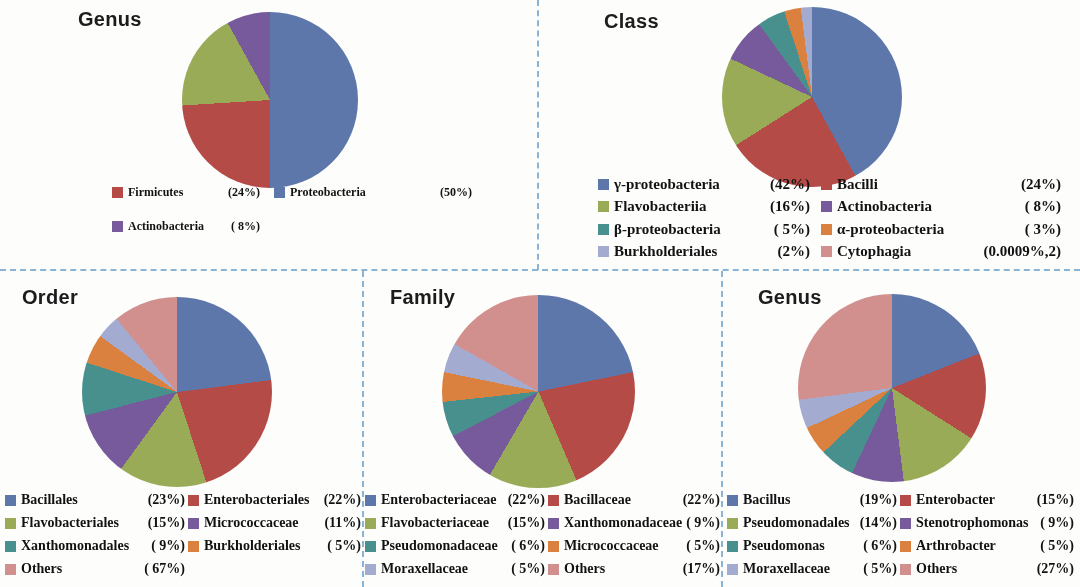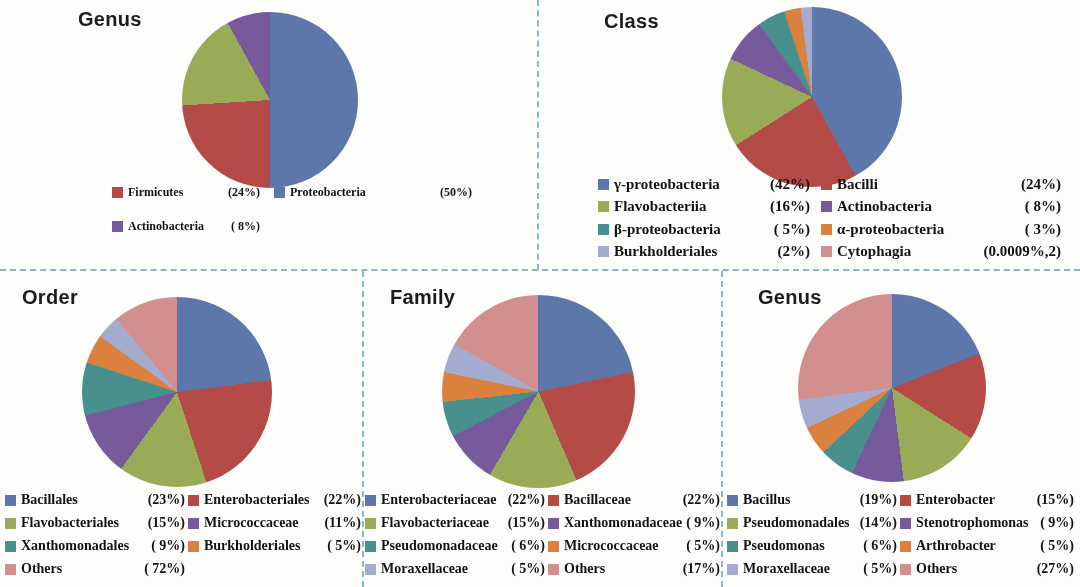--- a/index.html
+++ b/index.html
@@ -62,21 +62,21 @@
   <section>
     <h2 class="ptitle" style="left:22px;top:286px">Order</h2>
     <div class="pie" style="left: 82px; top: 297px; width: 190px; height: 190px; background: conic-gradient(rgb(93, 119, 171) 0%, rgb(93, 119, 171) 23%, rgb(181, 75, 71) 23%, rgb(181, 75, 71) 45%, rgb(153, 171, 86) 45%, rgb(153, 171, 86) 60%, rgb(118, 90, 155) 60%, rgb(118, 90, 155) 71%, rgb(71, 144, 142) 71%, rgb(71, 144, 142) 80%, rgb(218, 129, 64) 80%, rgb(218, 129, 64) 85%, rgb(163, 171, 209) 85%, rgb(163, 171, 209) 89%, rgb(209, 143, 141) 89%, rgb(209, 143, 141) 100%);"></div>
     <div class="legend legend-sm" style="left:5px;top:492px;grid-template-columns:180px 173px;column-gap:3px;row-gap:7px">
         <div class="lg-item"><span class="sw" style="background: rgb(93, 119, 171);"></span><span class="nm">Bacillales</span><span class="pc">(23%)</span></div>
         <div class="lg-item"><span class="sw" style="background: rgb(181, 75, 71);"></span><span class="nm">Enterobacteriales</span><span class="pc">(22%)</span></div>
         <div class="lg-item"><span class="sw" style="background: rgb(153, 171, 86);"></span><span class="nm">Flavobacteriales</span><span class="pc">(15%)</span></div>
         <div class="lg-item"><span class="sw" style="background: rgb(118, 90, 155);"></span><span class="nm">Micrococcaceae</span><span class="pc">(11%)</span></div>
         <div class="lg-item"><span class="sw" style="background: rgb(71, 144, 142);"></span><span class="nm">Xanthomonadales</span><span class="pc">( 9%)</span></div>
         <div class="lg-item"><span class="sw" style="background: rgb(218, 129, 64);"></span><span class="nm">Burkholderiales</span><span class="pc">( 5%)</span></div>
-        <div class="lg-item"><span class="sw" style="background: rgb(209, 143, 141);"></span><span class="nm">Others</span><span class="pc">( 72%)</span></div>
+        <div class="lg-item"><span class="sw" style="background: rgb(209, 143, 141);"></span><span class="nm">Others</span><span class="pc">( 67%)</span></div>
       </div>
   </section>
 
   <section>
     <h2 class="ptitle" style="left:390px;top:286px">Family</h2>
     <div class="pie" style="left: 442px; top: 295px; width: 193px; height: 193px; background: conic-gradient(rgb(93, 119, 171) 0%, rgb(93, 119, 171) 21.7822%, rgb(181, 75, 71) 21.7822%, rgb(181, 75, 71) 43.5644%, rgb(153, 171, 86) 43.5644%, rgb(153, 171, 86) 58.4158%, rgb(118, 90, 155) 58.4158%, rgb(118, 90, 155) 67.3267%, rgb(71, 144, 142) 67.3267%, rgb(71, 144, 142) 73.2673%, rgb(218, 129, 64) 73.2673%, rgb(218, 129, 64) 78.2178%, rgb(163, 171, 209) 78.2178%, rgb(163, 171, 209) 83.1683%, rgb(209, 143, 141) 83.1683%, rgb(209, 143, 141) 100%);"></div>
     <div class="legend legend-sm" style="left:365px;top:492px;grid-template-columns:180px 172px;column-gap:3px;row-gap:7px">
         <div class="lg-item"><span class="sw" style="background: rgb(93, 119, 171);"></span><span class="nm">Enterobacteriaceae</span><span class="pc">(22%)</span></div>
         <div class="lg-item"><span class="sw" style="background: rgb(181, 75, 71);"></span><span class="nm">Bacillaceae</span><span class="pc">(22%)</span></div>
         <div class="lg-item"><span class="sw" style="background: rgb(153, 171, 86);"></span><span class="nm">Flavobacteriaceae</span><span class="pc">(15%)</span></div>

